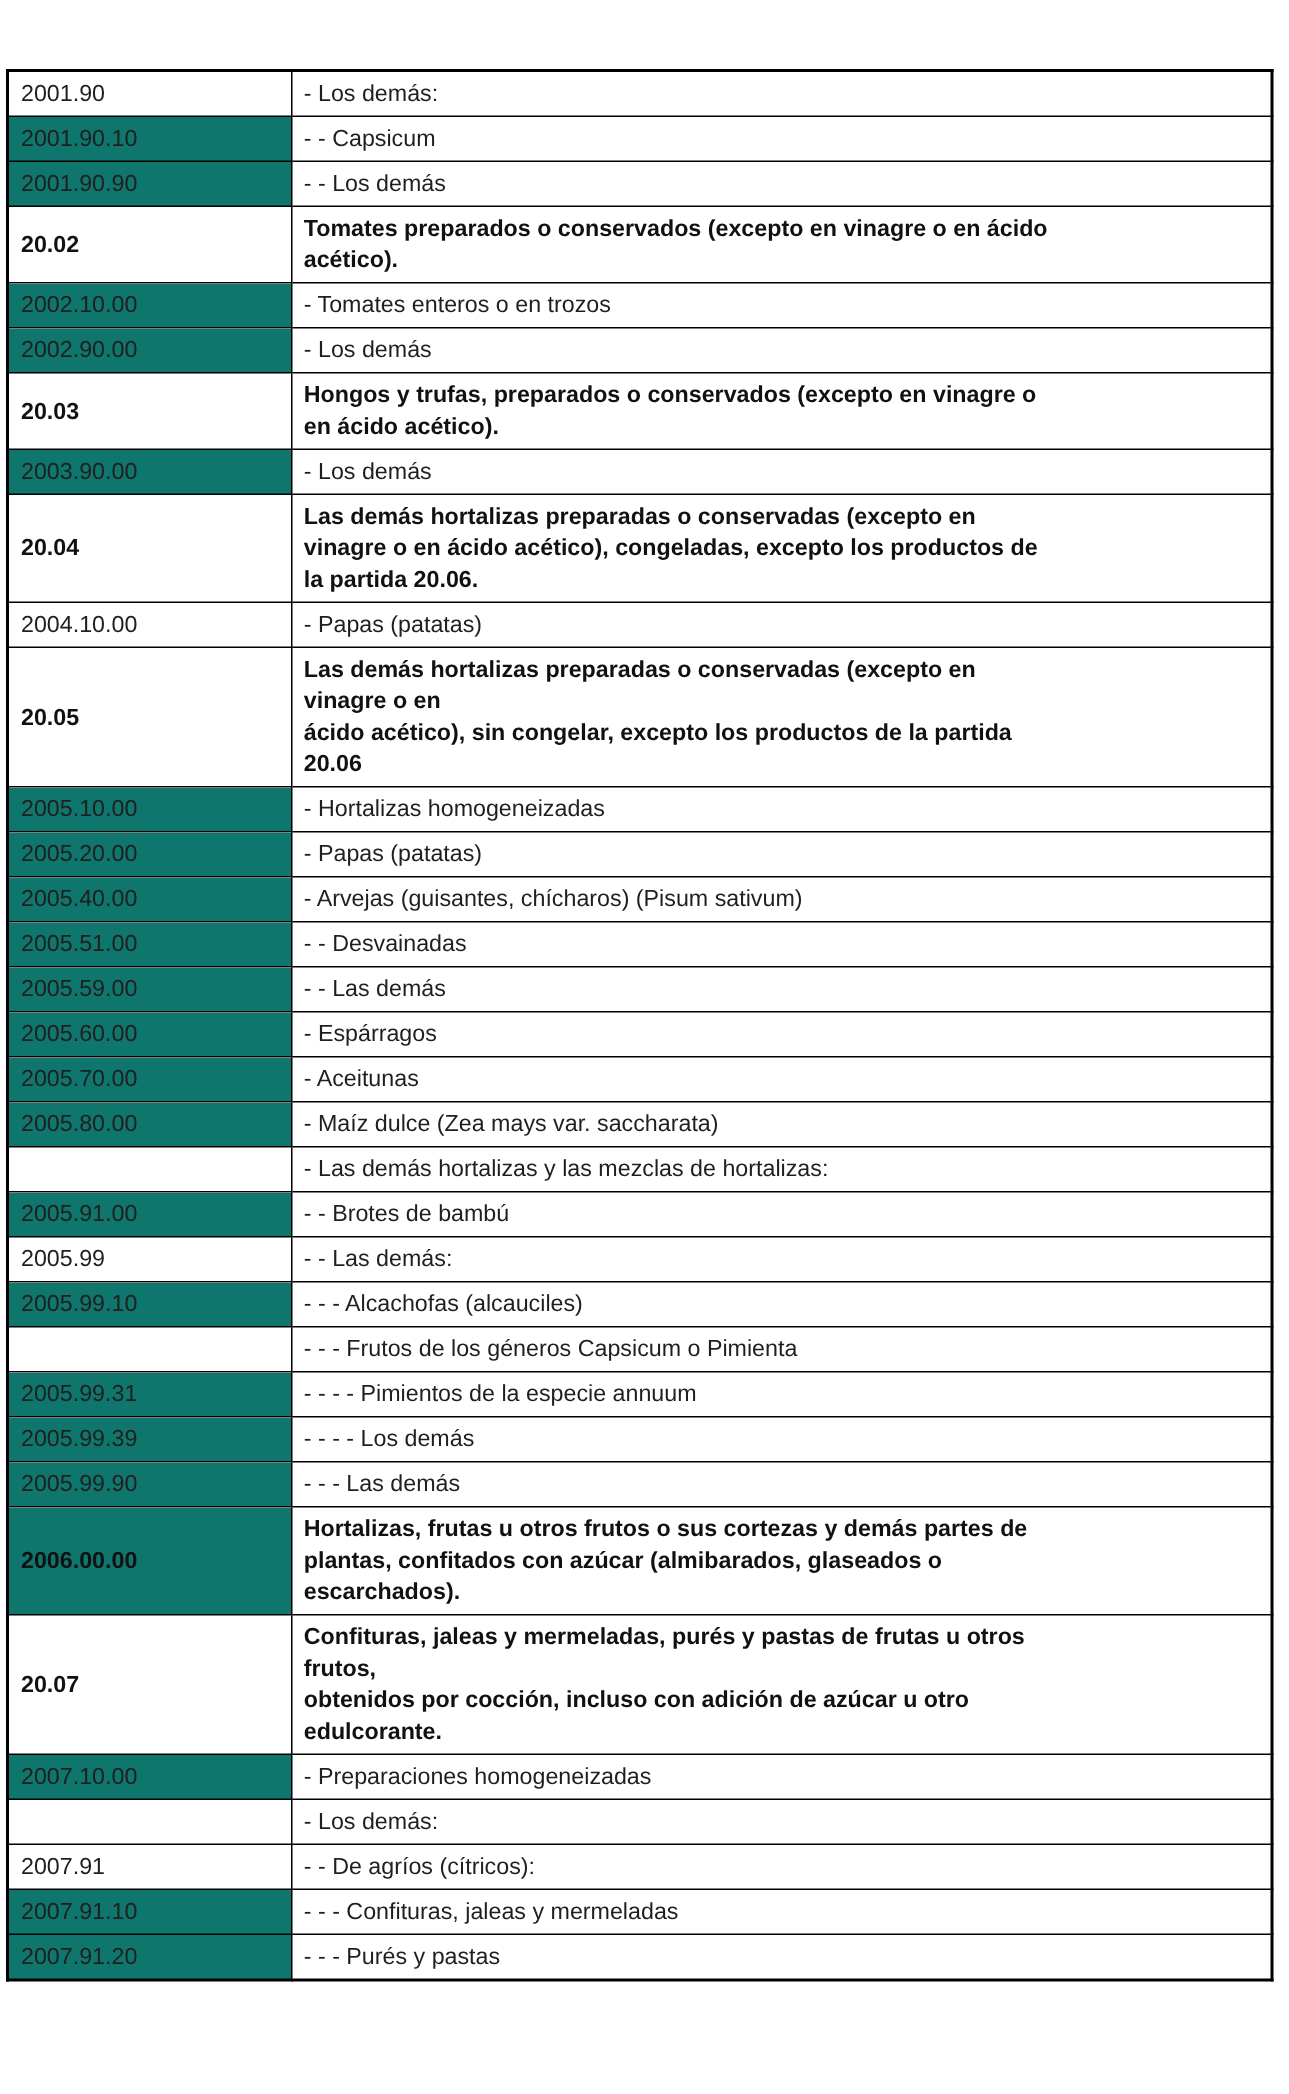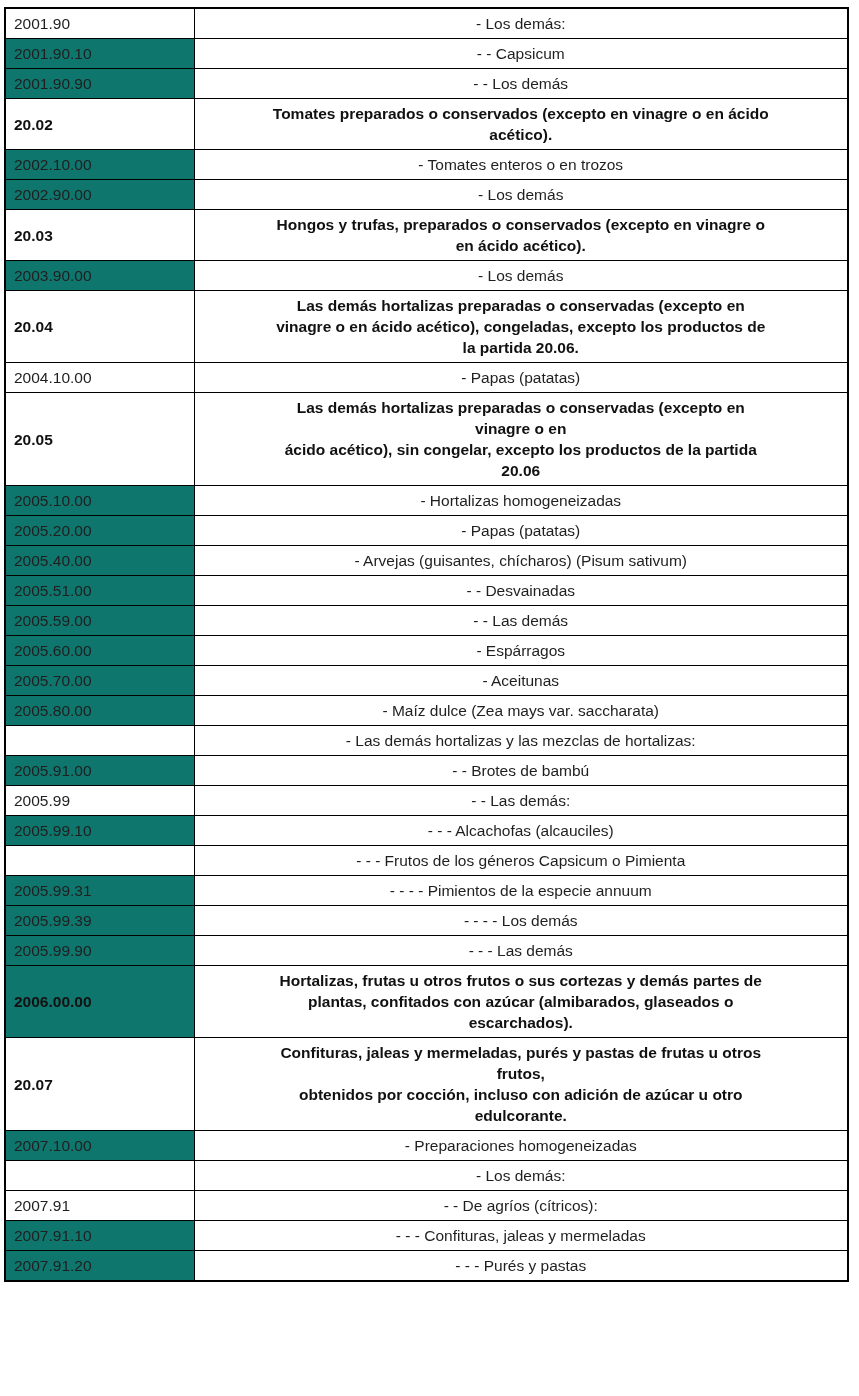--- a/index.html
+++ b/index.html
@@ -8,20 +8,21 @@
     width: 859px;
     height: 1396px;
     background: #ffffff;
     overflow: hidden;
     font-family: "Liberation Sans", "DejaVu Sans", sans-serif;
   }
   .page {
     position: relative;
     width: 859px;
     height: 1212px;
+    margin-top: 39px;
   }
   table.tariff {
     position: absolute;
     left: 4px;
     top: 7px;
     width: 845px;
     border-collapse: collapse;
     table-layout: fixed;
     border: 2px solid #000000;
     font-size: 15.5px;
@@ -34,21 +35,20 @@
     vertical-align: middle;
     overflow: hidden;
   }
   td.code {
     width: 172px;
     background: #ffffff;
   }
   td.desc {
     background: #ffffff;
     white-space: pre-line;
-    text-align: center;
   }
   td.shaded {
     background: #0f766e;
   }
   td.bold {
     font-weight: bold;
     color: #111111;
   }
 </style>
 </head>

